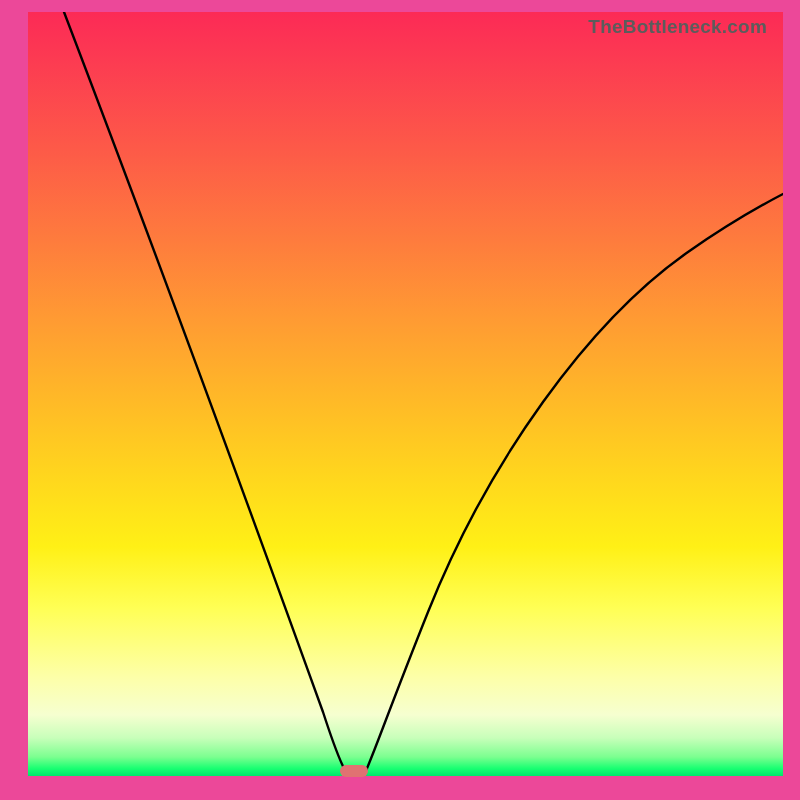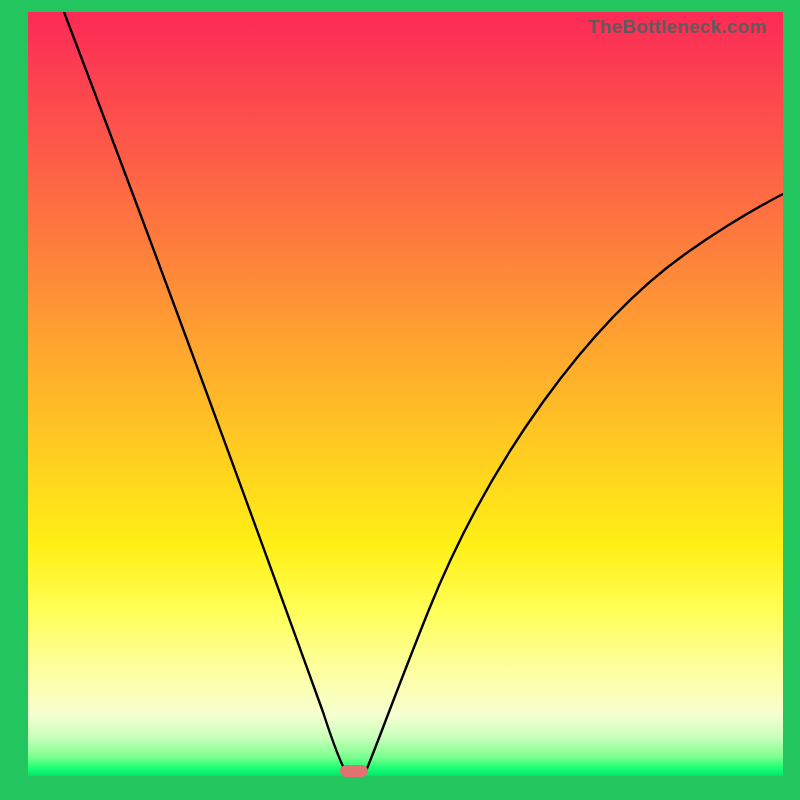--- a/index.html
+++ b/index.html
@@ -8,21 +8,21 @@
     width: 800px;
     height: 800px;
     overflow: hidden;
     background: #000;
     font-family: Arial, Helvetica, sans-serif;
   }
   .frame {
     position: relative;
     width: 800px;
     height: 800px;
-    background: #22c55e;
+    background: #ec4899;
   }
   .plot-area {
     position: absolute;
     left: 28px;
     top: 12px;
     width: 755px;
     height: 764px;
     
     background: linear-gradient(to bottom,
       #fc2a56 0%,

